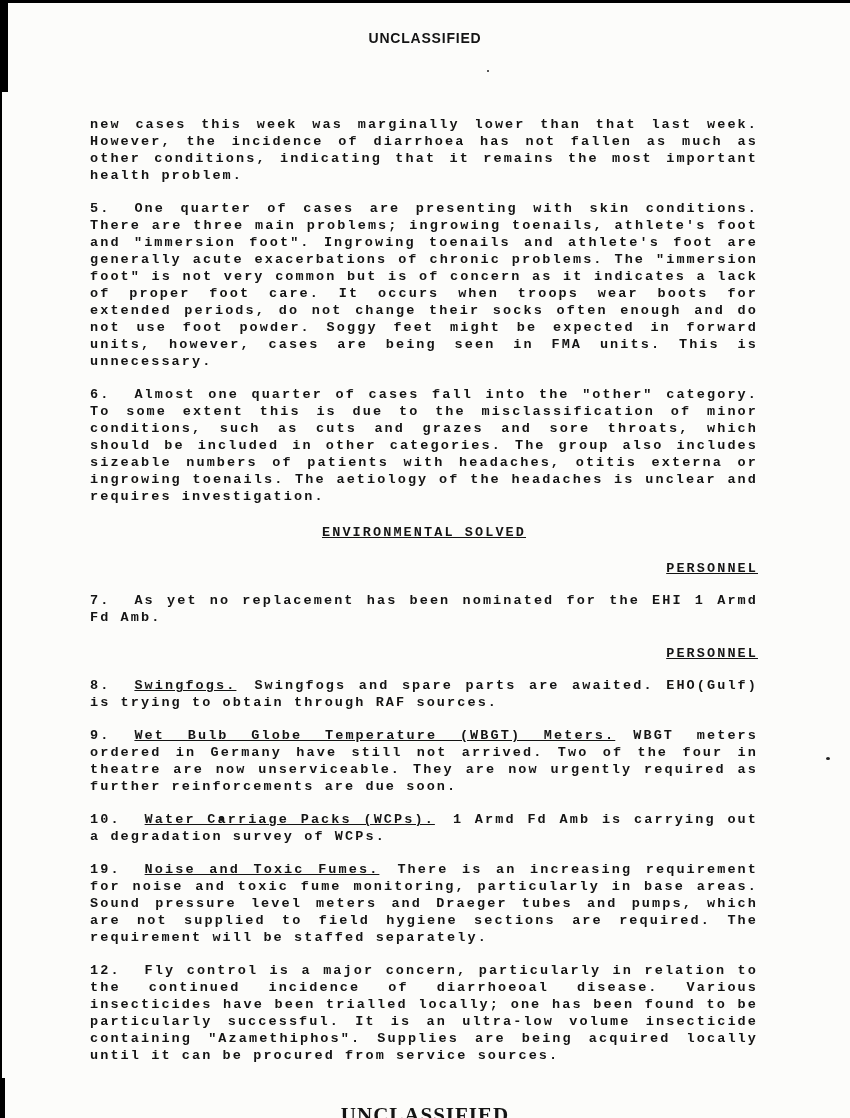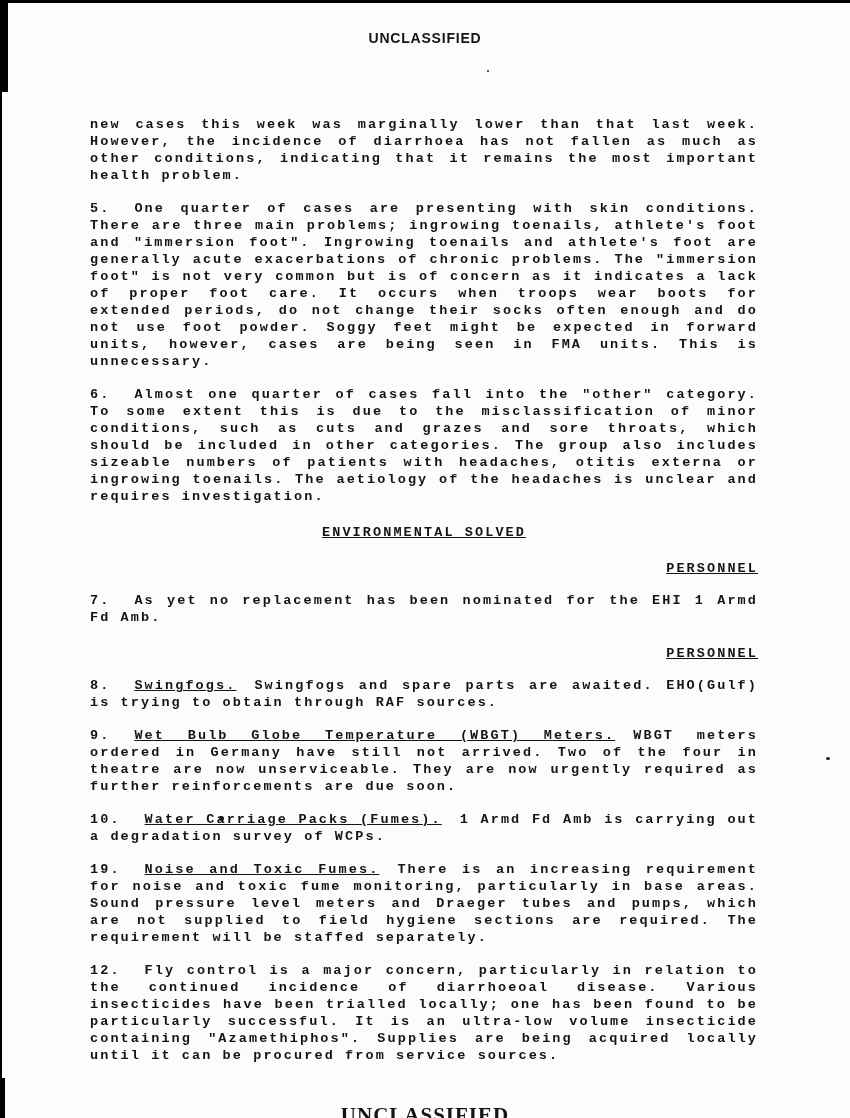--- a/index.html
+++ b/index.html
@@ -107,21 +107,21 @@
 
     <p class="para">
       <span class="pnum">8.</span><span class="ptitle">Swingfogs.</span><span>Swingfogs and spare parts are awaited. EHO(Gulf) is trying to obtain through RAF sources.</span>
     </p>
 
     <p class="para">
       <span class="pnum">9.</span><span class="ptitle">Wet Bulb Globe Temperature (WBGT) Meters.</span><span>WBGT meters ordered in Germany have still not arrived. Two of the four in theatre are now unserviceable. They are now urgently required as further reinforcements are due soon.</span>
     </p>
 
     <p class="para">
-      <span class="pnum">10.</span><span class="ptitle">Water Carriage Packs (Fumes).</span><span>1 Armd Fd Amb is carrying out a degradation survey of WCPs.</span>
+      <span class="pnum">10.</span><span class="ptitle">Water Carriage Packs (WCPs).</span><span>1 Armd Fd Amb is carrying out a degradation survey of WCPs.</span>
     </p>
 
     <p class="para">
       <span class="pnum">19.</span><span class="ptitle">Noise and Toxic Fumes.</span><span>There is an increasing requirement for noise and toxic fume monitoring, particularly in base areas. Sound pressure level meters and Draeger tubes and pumps, which are not supplied to field hygiene sections are required. The requirement will be staffed separately.</span>
     </p>
 
 
     <p class="para">
       <span class="pnum">12.</span><span>Fly control is a major concern, particularly in relation to the continued incidence of diarrhoeoal disease. Various insecticides have been trialled locally; one has been found to be particularly successful. It is an ultra-low volume insecticide containing "Azamethiphos". Supplies are being acquired locally until it can be procured from service sources.</span>
     </p>

